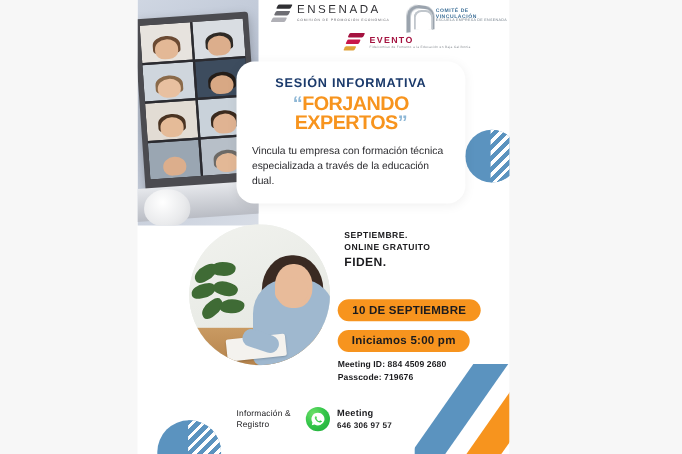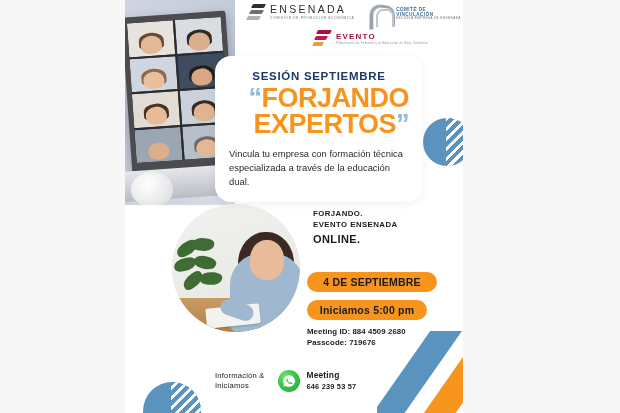--- a/index.html
+++ b/index.html
@@ -288,25 +288,25 @@
   .kicker {
     color: #1b3a6b;
     font-size: 11.5px;
     font-weight: 700;
     letter-spacing: .7px;
     text-align: center;
     margin: 2px 0 4px 0;
   }
   .headline {
     color: #f7941e;
-    font-size: 27px;
+    font-size: 18px;
     line-height: .95;
     font-weight: 700;
     letter-spacing: -0.5px;
-    text-align: right;
+    text-align: center;
     margin: 0 0 10px 0;
   }
   .headline .q { color: #8fb8d6; font-weight: 700; }
   .lede {
     color: #2a2a2e;
     font-size: 9.4px;
     line-height: 1.45;
     margin: 0;
   }
 
@@ -507,54 +507,54 @@
         </span>
         <span class="logo-fid-text">
           <div class="logo-fid-name">EVENTO</div>
           <div class="logo-fid-sub">Fideicomiso de Fomento a la Educación en Baja California</div>
         </span>
       </div>
 
     </div>
 
     <div class="card">
-      <div class="kicker">SESIÓN SEPTIEMBRE</div>
+      <div class="kicker">SESIÓN INFORMATIVA</div>
       <div class="headline">
         <span class="q">“</span><span>FORJANDO</span><br>
         <span>EXPERTOS</span><span class="q">”</span>
       </div>
       <p class="lede">Vincula tu empresa con formación técnica especializada a través de la educación dual.</p>
     </div>
 
     <div class="participa">
-      <div class="l1">FORJANDO.</div>
-      <div class="l2">EVENTO ENSENADA</div>
-      <div class="l3">ONLINE.</div>
-    </div>
-
-    <div class="pill pill-date">4 DE SEPTIEMBRE</div>
+      <div class="l1">SEPTIEMBRE.</div>
+      <div class="l2">ONLINE GRATUITO</div>
+      <div class="l3">FIDEN.</div>
+    </div>
+
+    <div class="pill pill-date">10 DE SEPTIEMBRE</div>
     <div class="pill pill-time">Iniciamos 5:00 pm</div>
 
     <div class="meeting">
       <div>Meeting ID: 884 4509 2680</div>
       <div>Passcode: 719676</div>
     </div>
 
     <div class="footer">
       <div class="info-label">
         <div>Información &amp;</div>
-        <div>Iniciamos</div>
+        <div>Registro</div>
       </div>
       <div class="wa-group">
         <span class="wa-icon">
           <svg width="14" height="14" viewBox="0 0 24 24" aria-hidden="true">
             <path fill="#ffffff" d="M12 2A10 10 0 0 0 3.5 17.3L2.5 21.5l4.3-1.1A10 10 0 1 0 12 2zm5.3 14.1c-.2.6-1.2 1.2-1.7 1.2-.4 0-1 .1-3.1-.8-2.6-1.1-4.3-3.8-4.4-4-.1-.2-1-1.4-1-2.6s.6-1.8.9-2.1c.2-.2.5-.3.6-.3h.5c.2 0 .4 0 .6.4l.8 2c.1.2 0 .4-.1.5l-.4.5c-.1.2-.3.3-.1.6.2.3.8 1.3 1.7 2.1 1.1 1 2 1.3 2.3 1.4.2.1.4.1.6-.1l.7-.8c.2-.2.4-.2.6-.1l2 .9c.2.1.4.2.4.3.1.2.1.8-.1 1.4z"></path>
           </svg>
         </span>
         <span class="wa-text">
           <div class="wa-title">Meeting</div>
-          <div class="wa-num">646 239 53 57</div>
+          <div class="wa-num">646 306 97 57</div>
         </span>
       </div>
     </div>
 
   </div>
 </div>
 
 </body></html>

